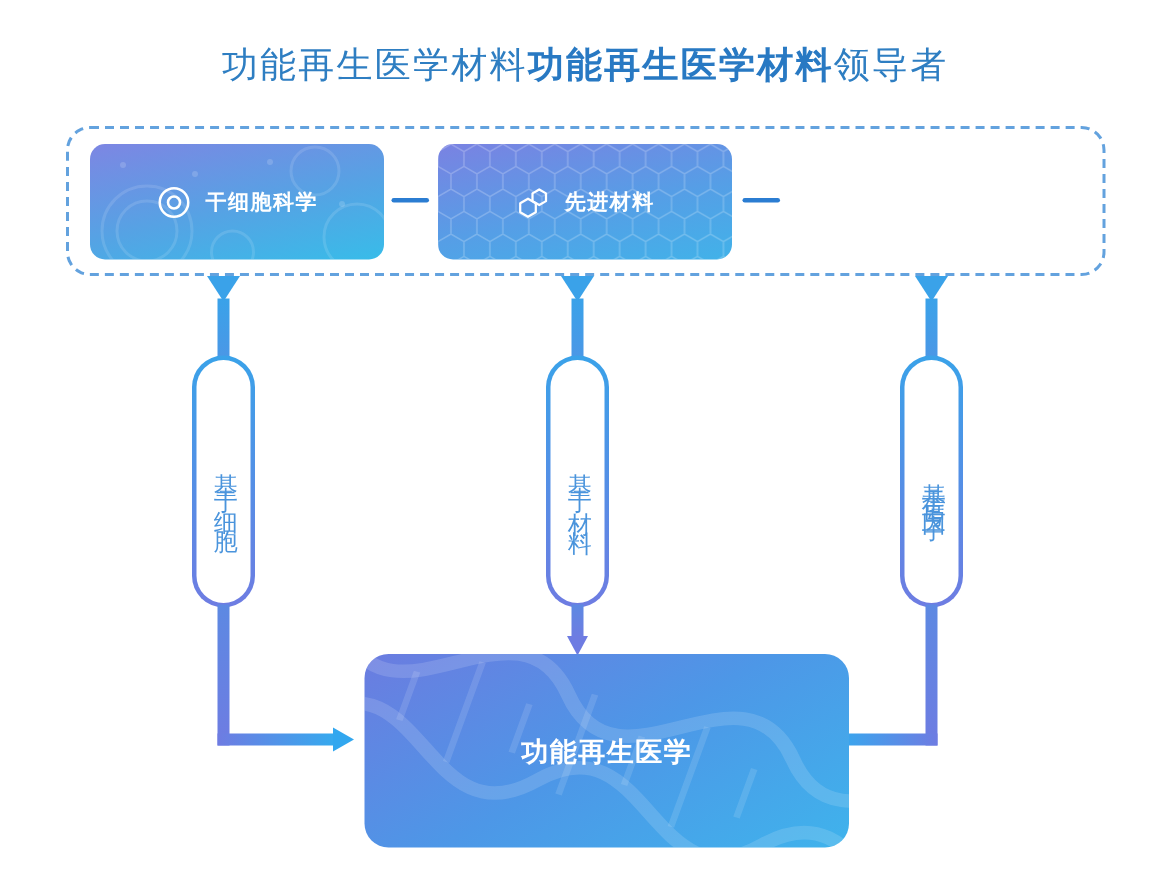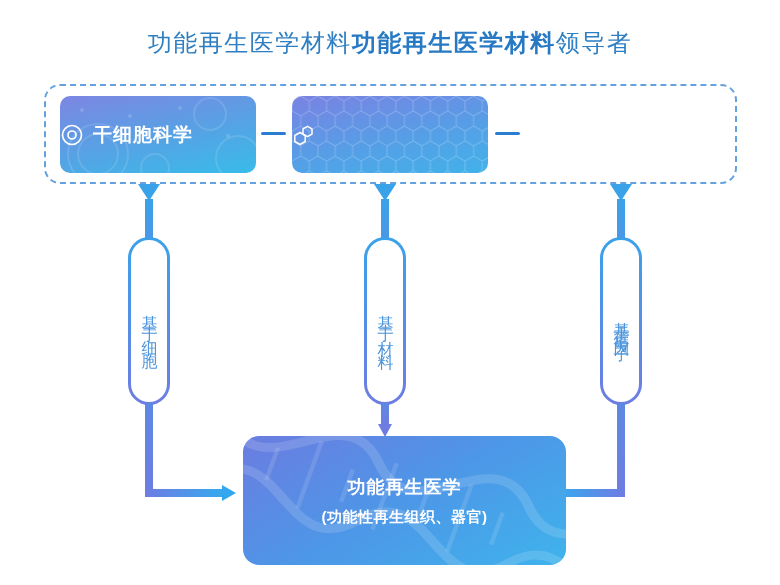--- a/index.html
+++ b/index.html
@@ -10,22 +10,22 @@
   .title{position:absolute;top:27px;left:0;width:100%;text-align:center;
          font-size:24px;color:#2e7ec2;letter-spacing:1.5px;}
   .title .hl{font-weight:bold;color:#2879c3;}
 
   
   .dashed-frame{position:absolute;left:44px;top:84px;width:693px;height:100px;
                 box-sizing:border-box;border:2px dashed #63a2de;border-radius:16px;}
 
   
   .pillar{position:absolute;top:96px;height:77px;width:196px;border-radius:10px;overflow:hidden;
-          display:flex;align-items:center;gap:9px;
-          color:#ffffff;font-size:19px;font-weight:bold;letter-spacing:1px;}
+          display:flex;align-items:center;justify-content:center;gap:9px;
+          color:#ffffff;font-size:14px;font-weight:bold;letter-spacing:1px;}
   .pillar .tex{position:absolute;left:0;top:0;width:100%;height:100%;}
   .pillar .ic,.pillar .lbl{position:relative;}
   .pillar .ic{display:flex;}
   #p1{left:60px;background:linear-gradient(168deg,#7d86e3 0%,#55a3e4 55%,#38bce9 100%);}
   #p2{left:292px;background:linear-gradient(168deg,#7a82e2 0%,#569ee6 55%,#41b2e9 100%);}
   #p3{left:528px;width:198px;background:linear-gradient(168deg,#8186e6 0%,#5b96e6 55%,#3da4ea 100%);}
 
   
   .dash{position:absolute;top:132px;width:25px;height:3px;background:#2b7dd2;border-radius:2px;}
   #d1{left:261px}#d2{left:495px}
@@ -123,20 +123,21 @@
       <rect width="196" height="77" fill="url(#hexpat)"></rect>
     </svg>
     <span class="ic">
       <svg width="24" height="24" viewBox="0 0 24 24">
         <g fill="none" stroke="#ffffff" stroke-width="1.5" stroke-linejoin="round">
           <path d="M8 9.5 L13.2 12.5 L13.2 18.5 L8 21.5 L2.8 18.5 L2.8 12.5 Z"></path>
           <path d="M15.5 3.3 L20 5.9 L20 11.1 L15.5 13.7 L11 11.1 L11 5.9 Z"></path>
         </g>
       </svg>
     </span>
+    <span class="lbl">先进材料</span>
   </div>
 
 
   <div class="dash" id="d1"></div>
   <div class="dash" id="d2"></div>
 
   <div class="tri" id="t1"></div>
   <div class="tri" id="t2"></div>
   <div class="tri" id="t3"></div>
 
@@ -173,16 +174,15 @@
     <svg class="tex" viewBox="0 0 287 129" preserveAspectRatio="none">
       <g fill="none" stroke="#ffffff" stroke-opacity="0.14" stroke-width="9" transform="rotate(18 140 65)">
         <path d="M-30,35 C20,95 60,-25 110,35 C160,95 200,-25 250,35 C300,95 340,-25 390,35"></path>
         <path d="M-30,95 C20,35 60,155 110,95 C160,35 200,155 250,95 C300,35 340,155 390,95"></path>
       </g>
       <g stroke="#ffffff" stroke-opacity="0.12" stroke-width="4" transform="rotate(18 140 65)">
         <path d="M20,48 V82 M55,30 V100 M90,48 V82 M125,30 V100 M160,48 V82 M195,30 V100 M230,48 V82"></path>
       </g>
     </svg>
     <div class="t1">功能再生医学</div>
-    <div class="t2">(功能性再生组织、器官)</div>
   </div>
 
 </div>
 
 </body></html>

